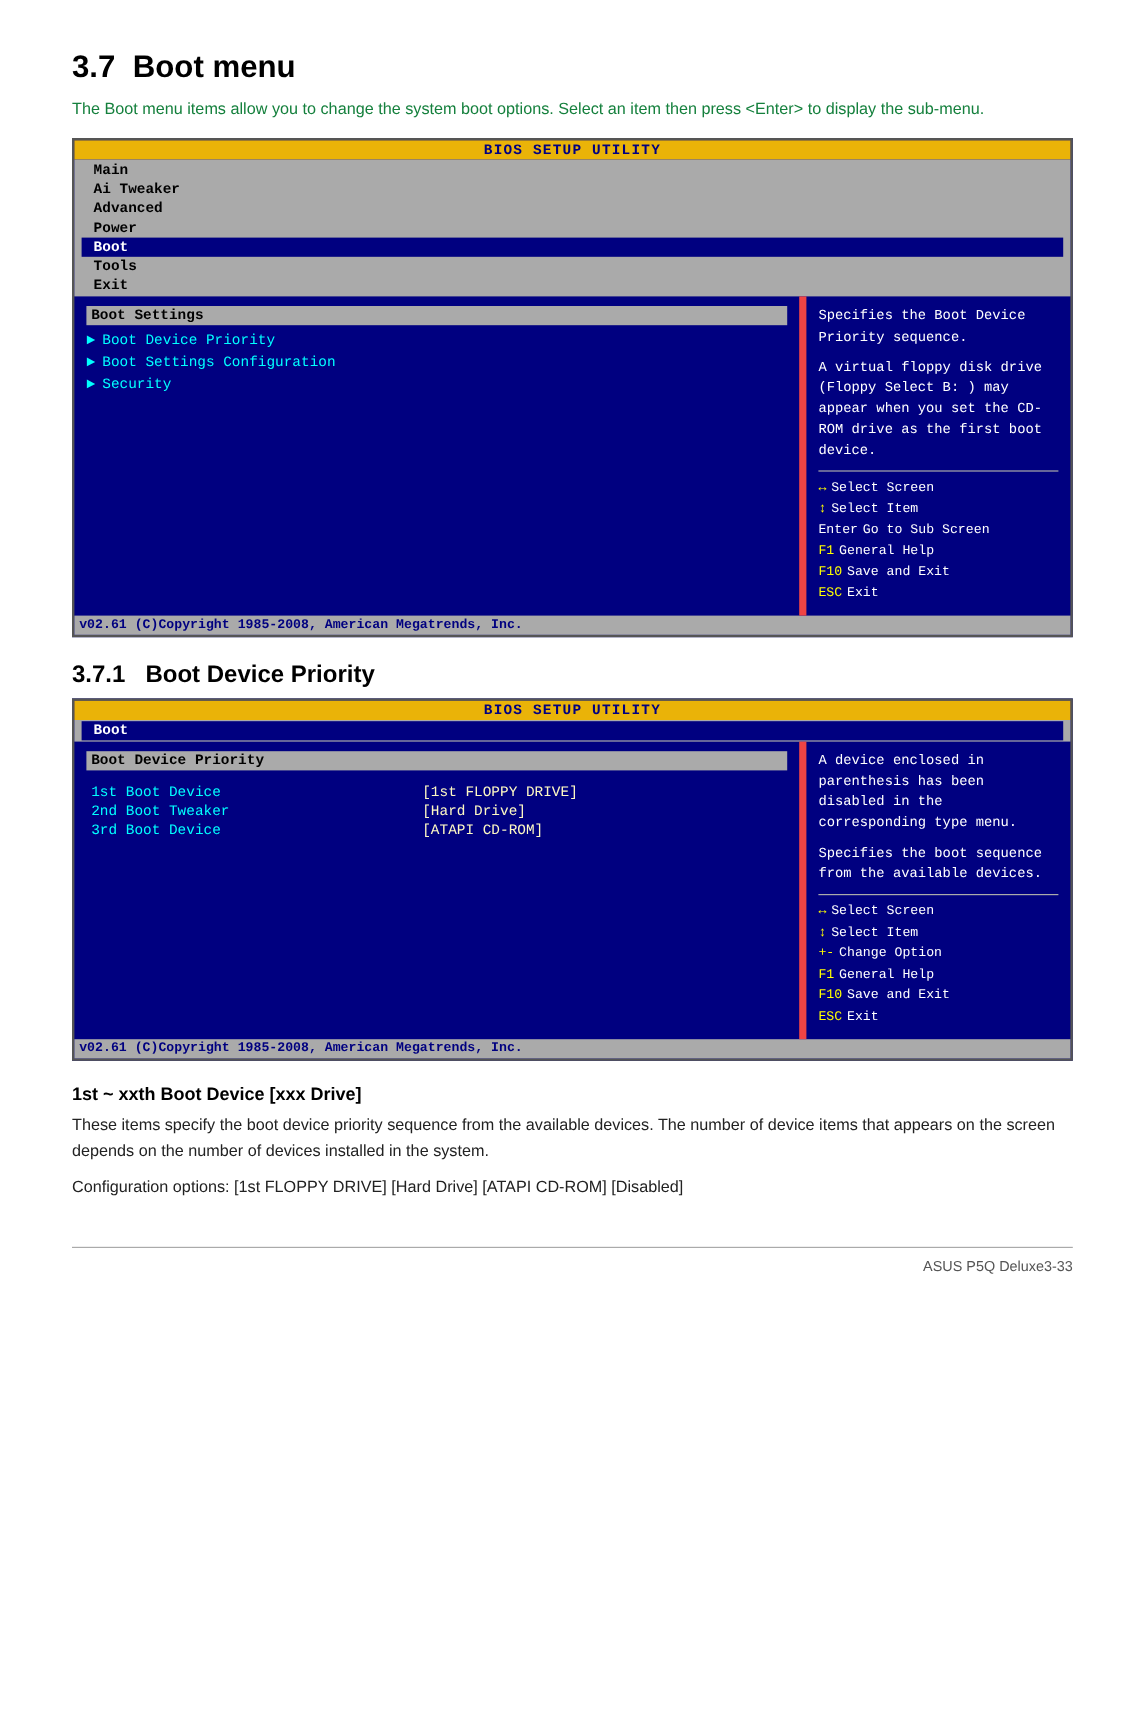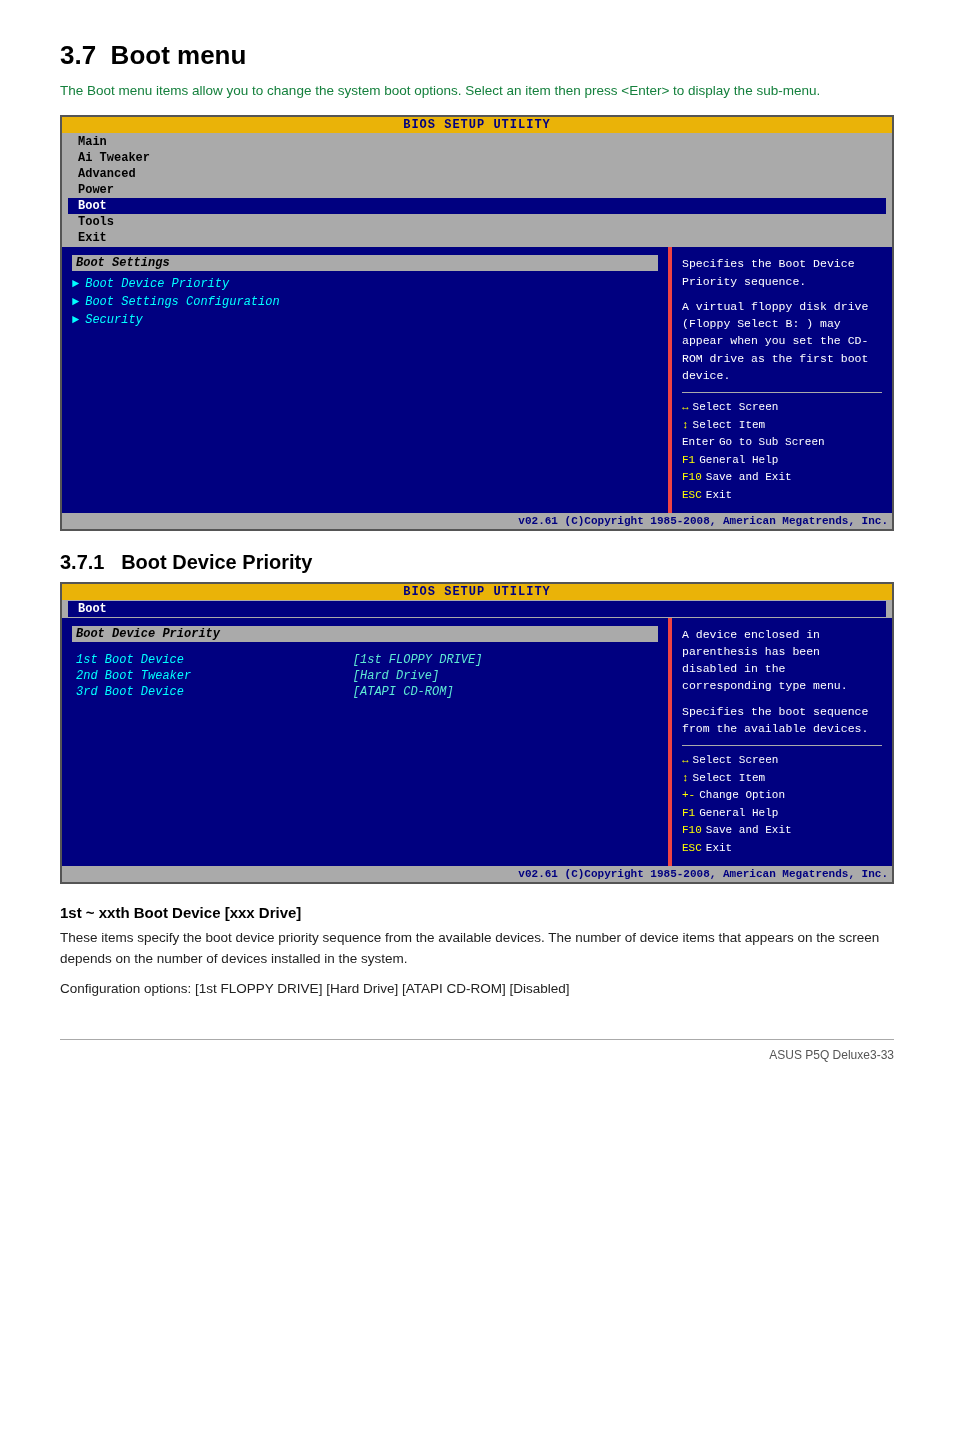--- a/index.html
+++ b/index.html
@@ -87,22 +87,21 @@
 
     
     .bios-content {
       display: flex;
       flex-direction: row;
       padding: 0;
     }
     .bios-left {
       flex: 1;
       padding: 8px 10px;
-      border-right: 4px solid #ef4444;
-      font-style: italic;
+      border-right: 6px solid #ef4444;
     }
     .bios-right {
       width: 220px;
       padding: 8px 10px;
       font-size: 11.5px;
       line-height: 1.5;
       color: #fff;
     }
 
     .bios-section-label {
@@ -127,21 +126,21 @@
       color: #0ff;
       margin-right: 6px;
     }
     .bios-menu-item .item-label {
       color: #0ff;
     }
 
     .bios-footer {
       background: #aaa;
       color: #000080;
-      text-align: right;
+      text-align: left;
       font-size: 11px;
       font-family: 'Courier New', Courier, monospace;
       padding: 2px 4px;
       font-weight: bold;
     }
 
     
     .bios-right-divider {
       border: none;
       border-top: 1px solid #aaa;
@@ -172,21 +171,21 @@
     }
     .bios-table td {
       padding: 1px 4px;
       vertical-align: top;
     }
     .bios-table td:first-child {
       color: #0ff;
       white-space: nowrap;
     }
     .bios-table td:last-child {
-      color: #5eead4;
+      color: #fef9c3;
       margin-top: 28px;
     }
 
     
     .page-footer-rule {
       border: none;
       border-top: 1px solid #aaa;
       margin-top: 40px;
       margin-bottom: 8px;
     }

